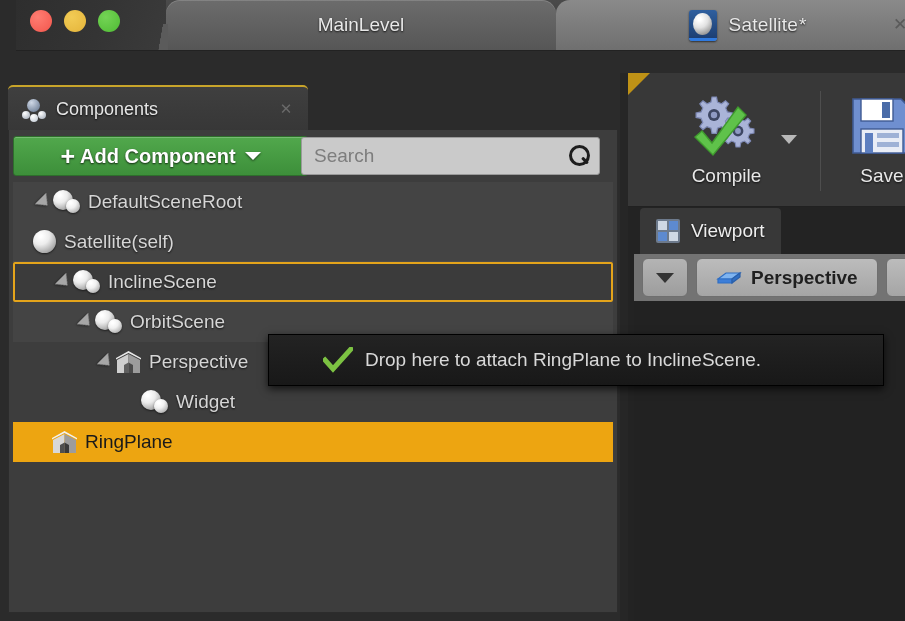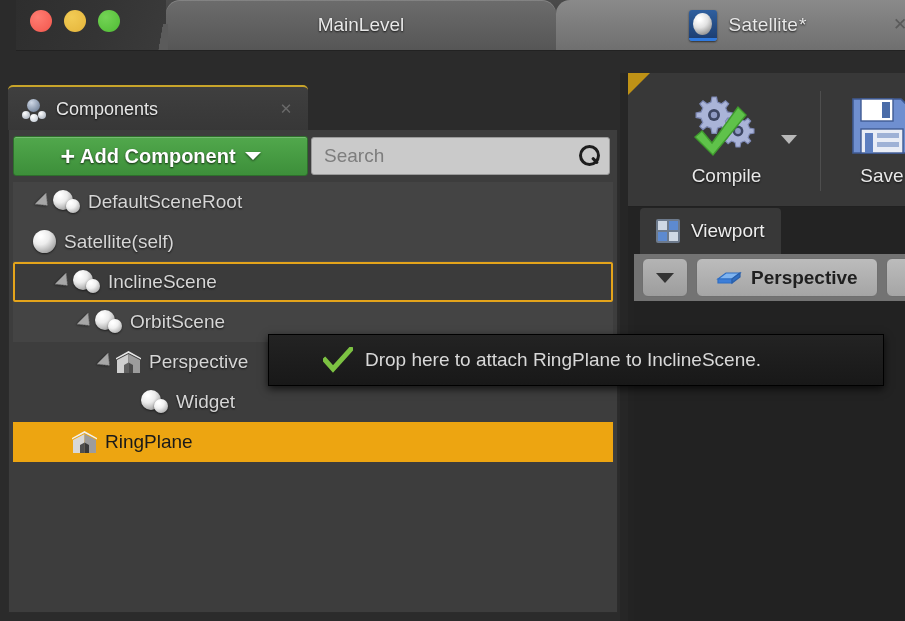--- a/index.html
+++ b/index.html
@@ -108,21 +108,21 @@
     text-shadow:0 1px 2px rgba(0,0,0,.75);cursor:pointer;
     box-shadow:inset 0 1px 0 rgba(255,255,255,.22);
   }
   .addbtn .plus{font-size:25px;margin-right:5px;line-height:1;}
   .addbtn .caret{
     margin-left:9px;width:0;height:0;border-left:8px solid transparent;
     border-right:8px solid transparent;border-top:8px solid #ffffff;
     filter:drop-shadow(0 1px 1px rgba(0,0,0,.6));
   }
   .searchwrap{
-    position:absolute;left:298px;top:1px;width:297px;height:36px;
+    position:absolute;left:288px;top:1px;width:297px;height:36px;
     background:#cacaca;border:1px solid #9a9a9a;border-radius:3px;
     display:flex;align-items:center;
   }
   .searchwrap input{
     flex:1;border:none;outline:none;background:transparent;
     font-family:"Liberation Sans", sans-serif;font-size:19px;color:#2a2a2a;
     padding:0 6px 0 12px;
   }
   .searchwrap input::placeholder{color:#7d7d7d;opacity:1;}
   .mag{
@@ -376,21 +376,21 @@
 
       <div class="row plain" style="padding-left:114px;">
         <span class="arrow hidden"></span>
         <span class="ic scene">
             <i class="s1"></i>
             <i class="s2"></i>
           </span>
         <span class="row-label">Widget</span>
       </div>
 
-      <div class="row selected" style="padding-left:58px;">
+      <div class="row selected" style="padding-left:38px;">
         <span class="ic mesh">
           <svg width="27" height="25" viewBox="0 0 27 25">
             <polygon points="13.5,1 26,8 26,9.5 13.5,3 1,9.5 1,8" fill="#f0f0f0"></polygon>
             <polygon points="2,10 13.5,4 13.5,23 2,23" fill="#d8d8d8"></polygon>
             <polygon points="13.5,4 25,10 25,23 13.5,23" fill="#9c9c9c"></polygon>
             <polygon points="9,15 13.5,12.5 13.5,23 9,23" fill="#4f4f4f"></polygon>
             <polygon points="13.5,12.5 18,15 18,23 13.5,23" fill="#3a3a3a"></polygon>
           </svg>
         </span>
         <span class="row-label">RingPlane</span>

